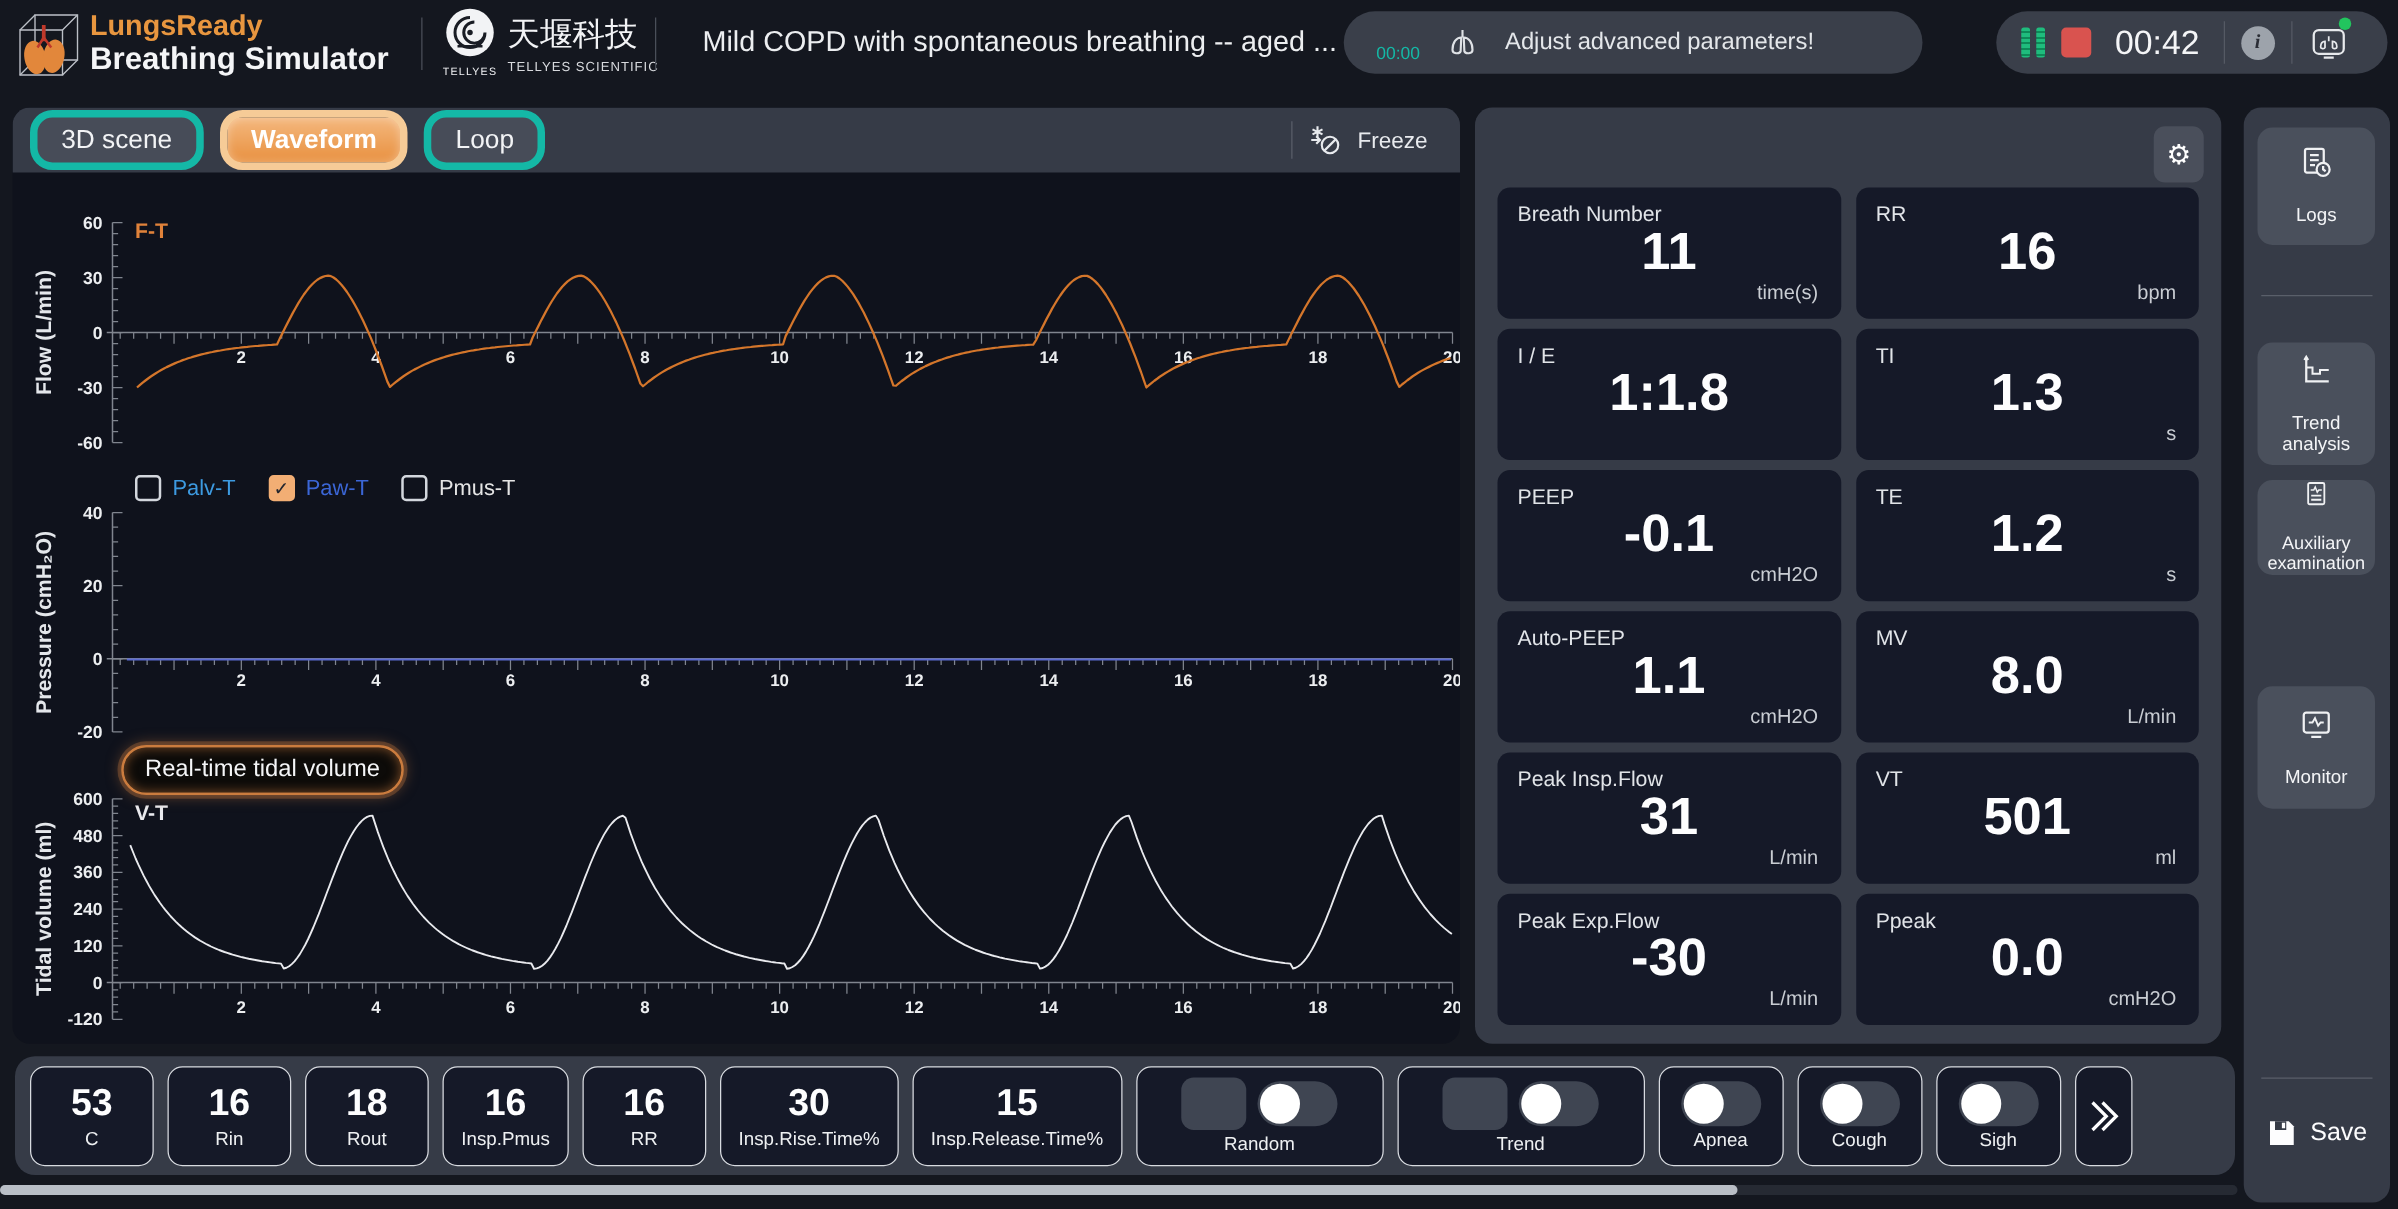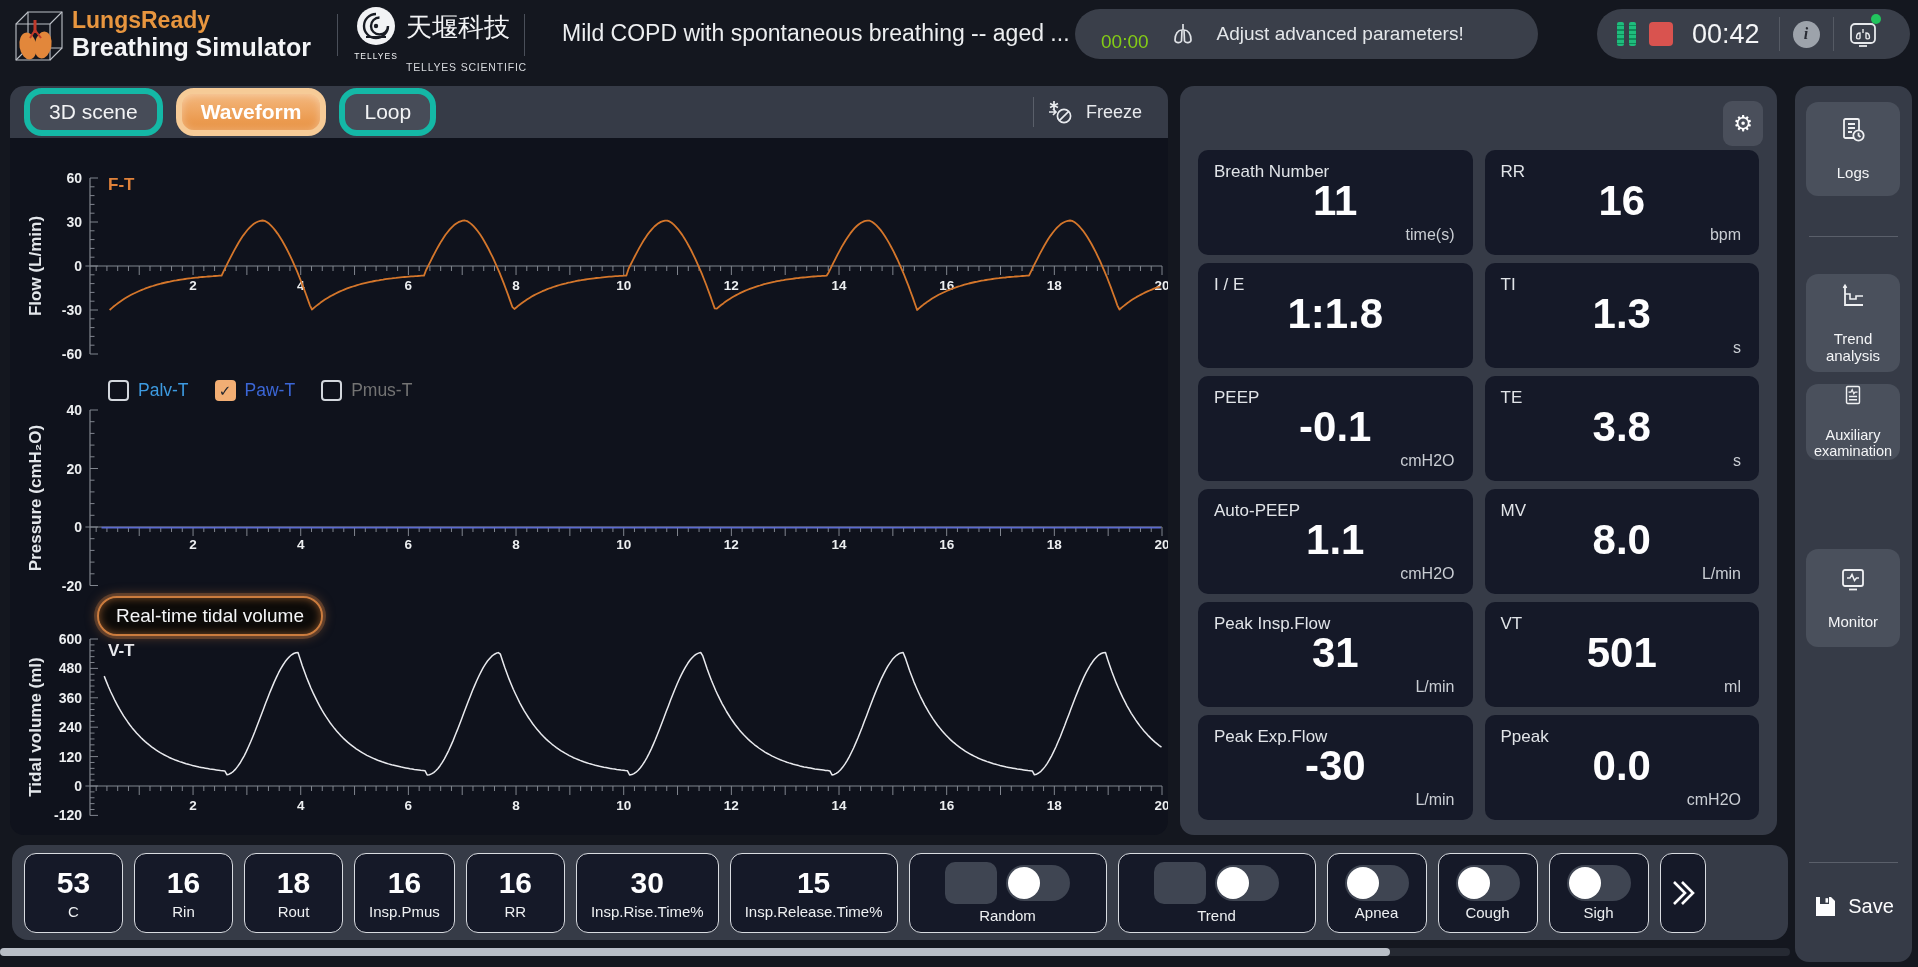--- a/index.html
+++ b/index.html
@@ -10,26 +10,26 @@
   
   .hdr{position:absolute;left:0;top:0;width:1918px;height:72px;}
   .logo-title{position:absolute;left:72px;top:7px;line-height:1.15;}
   .logo-title .l1{color:#e8963f;font-size:23px;font-weight:700;}
   .logo-title .l2{color:#f4f5f7;font-size:25px;font-weight:700;}
   .vdiv{position:absolute;width:1px;background:#4a4f59;}
   .brandmark{position:absolute;left:352px;top:6px;width:48px;text-align:center;}
   .brandmark .tl{font-size:8.5px;letter-spacing:1px;color:#f2f3f5;margin-top:1px;}
   .brandtxt{position:absolute;left:406px;top:10px;}
   .brandtxt .cn{font-size:26px;color:#f2f3f5;}
-  .brandtxt .en{font-size:10.5px;color:#d8dade;letter-spacing:.8px;margin-top:16px;}
+  .brandtxt .en{font-size:10.5px;color:#d8dade;letter-spacing:.8px;margin-top:3px;}
   .scenario{position:absolute;left:562px;top:20px;font-size:23px;color:#eceef0;white-space:nowrap;}
   .pill{position:absolute;height:50px;top:9px;border-radius:26px;background:#3a3f4a;
         display:flex;align-items:center;}
   .prompt{left:1075px;width:463px;padding:0 26px;gap:20px;box-sizing:border-box;}
-  .prompt .ptime{font-size:19px;color:#84cc16;margin-top:16px;}
+  .prompt .ptime{font-size:14px;color:#14b8a6;margin-top:16px;}
   .prompt .ptext{font-size:19px;color:#e4e7ea;}
   .controls{left:1597px;width:313px;padding:0 20px;gap:13px;box-sizing:border-box;}
   .pausebars{display:flex;gap:5px;cursor:pointer;}
   .pausebars span{display:block;width:7px;height:24px;border-radius:2px;
     background:repeating-linear-gradient(180deg,#1fbc7d 0 3px,#0d8a58 3px 4.5px);}
   .stopbtn{width:24px;height:24px;border-radius:4px;background:#d9534f;cursor:pointer;}
   .elapsed{font-size:27px;color:#f4f5f7;margin:0 6px;}
   .cdiv{width:1px;height:34px;background:#555a64;}
   .infobtn{width:27px;height:27px;border-radius:50%;background:#9da3ab;color:#2a2d35;
     display:flex;align-items:center;justify-content:center;font-size:16px;font-weight:700;
@@ -634,21 +634,21 @@
     <div class="legend-item">
       <div class="checkbox"></div>
       <span class="legend-label" style="color: rgb(61, 154, 224);">Palv-T</span>
     </div>
     <div class="legend-item">
       <div class="checkbox checked">✓</div>
       <span class="legend-label" style="color: rgb(59, 102, 214);">Paw-T</span>
     </div>
     <div class="legend-item">
       <div class="checkbox"></div>
-      <span class="legend-label" style="color: #737373;">Pmus-T</span>
+      <span class="legend-label" style="color: #e5e5e5;">Pmus-T</span>
     </div>
   </div>
 
   <div class="rt-tooltip">Real-time tidal volume</div>
 </div>
 
 <div class="mpanel">
   <div class="gearbtn">⚙</div>
   <div class="pgrid">
       <div class="pcard">
@@ -671,21 +671,21 @@
         <div class="p-value">1.3</div>
         <div class="p-unit">s</div>
       </div>
       <div class="pcard">
         <div class="p-label">PEEP</div>
         <div class="p-value">-0.1</div>
         <div class="p-unit">cmH2O</div>
       </div>
       <div class="pcard">
         <div class="p-label">TE</div>
-        <div class="p-value">3.8</div>
+        <div class="p-value">1.2</div>
         <div class="p-unit">s</div>
       </div>
       <div class="pcard">
         <div class="p-label">Auto-PEEP</div>
         <div class="p-value">1.1</div>
         <div class="p-unit">cmH2O</div>
       </div>
       <div class="pcard">
         <div class="p-label">MV</div>
         <div class="p-value">8.0</div>

